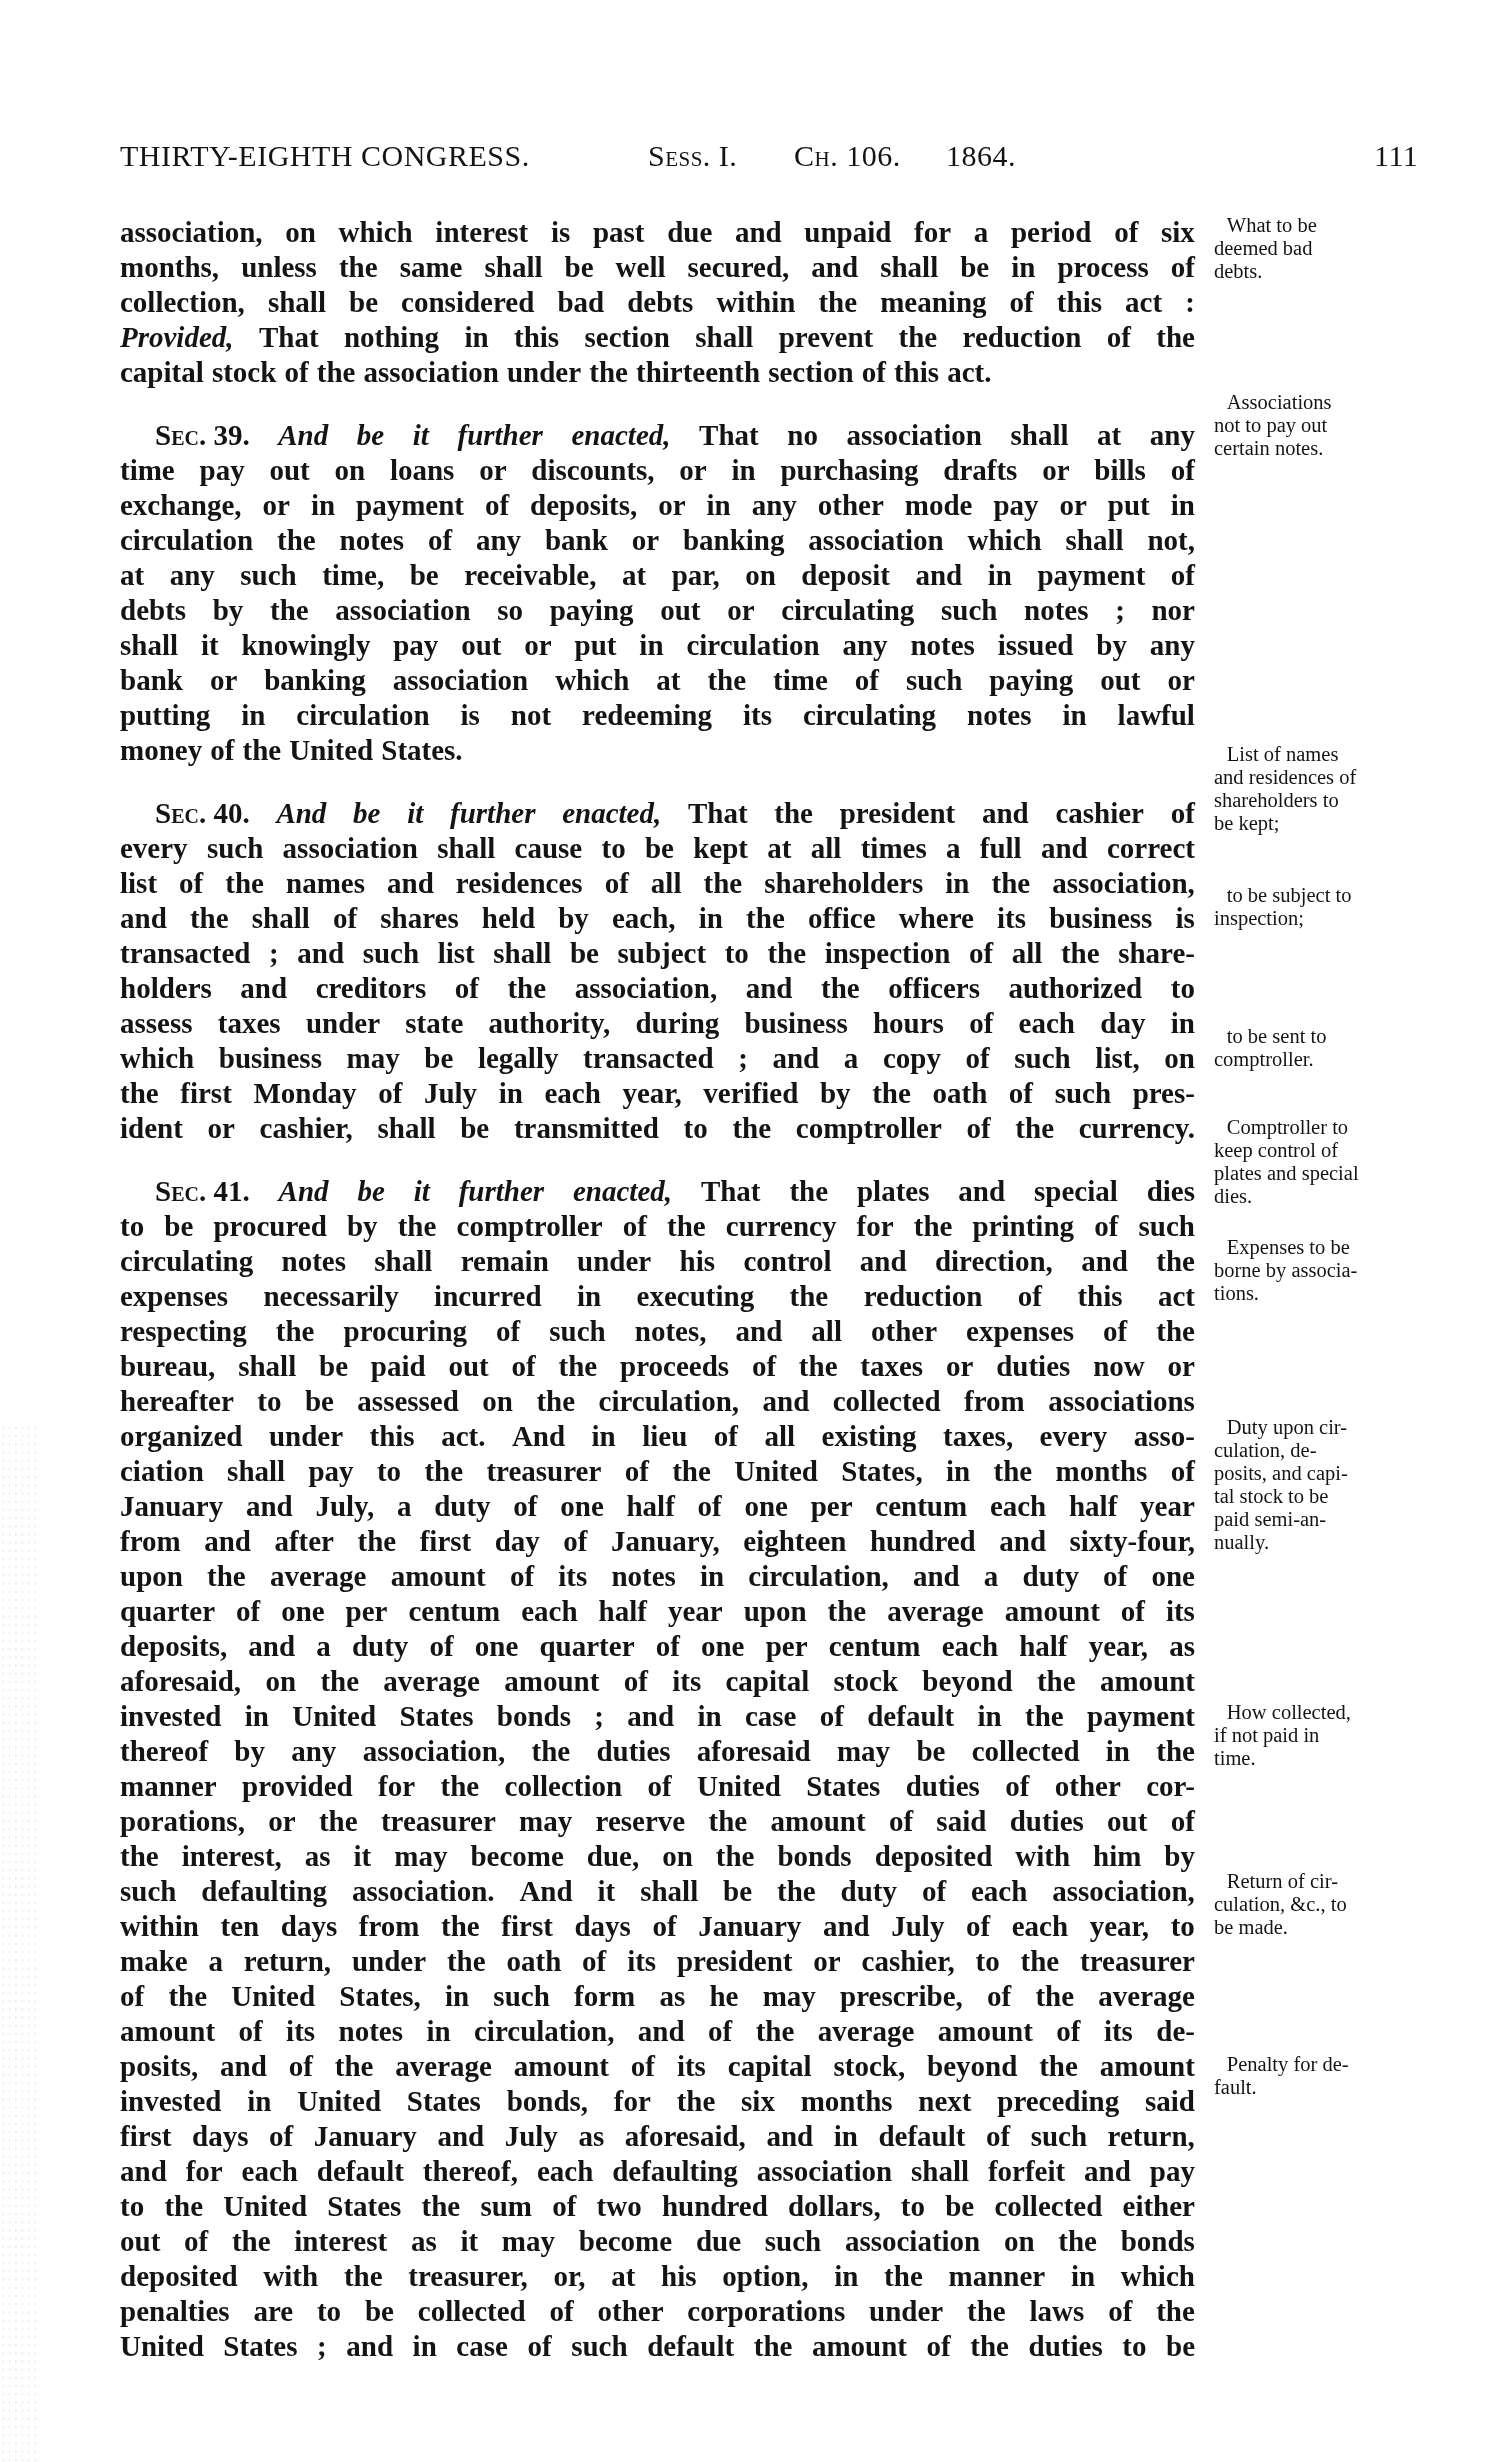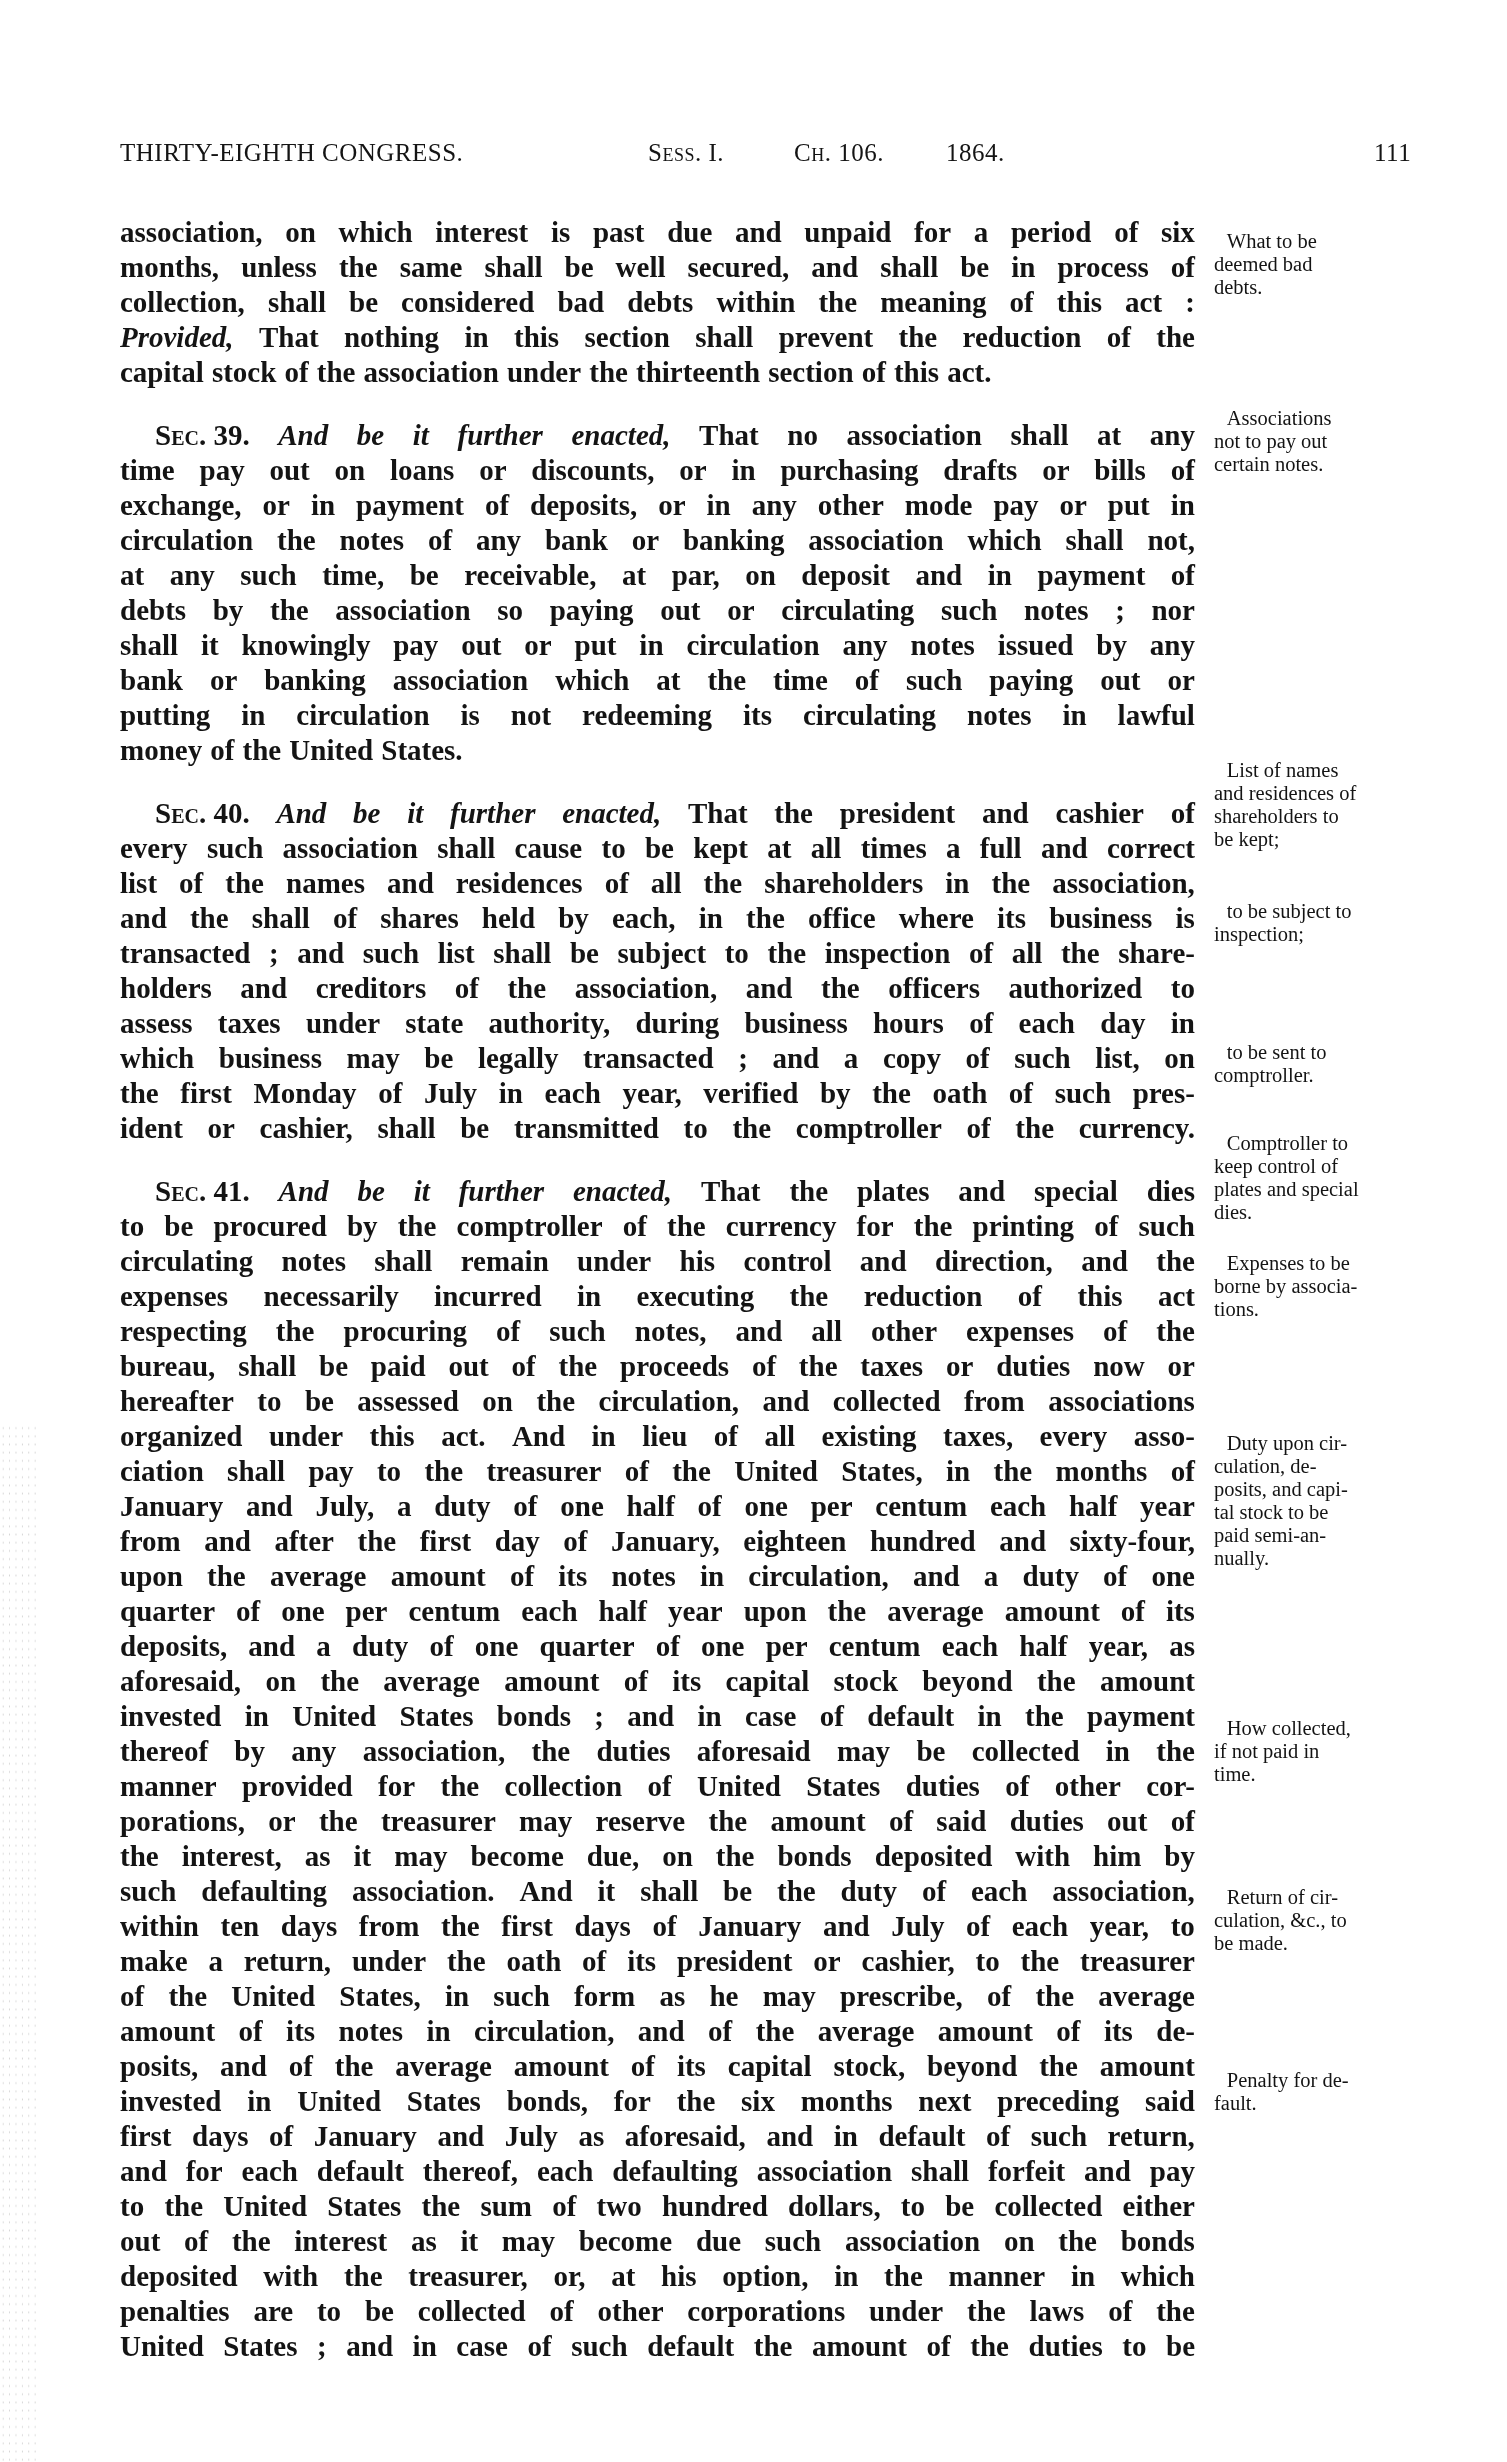--- a/index.html
+++ b/index.html
@@ -8,21 +8,21 @@
     font-family: "Liberation Serif", "DejaVu Serif", serif;
     color: #141414;
   }
   .scan-edge {
     position: absolute; left: 0; top: 1424px; width: 37px; height: 1039px;
     background-image: radial-gradient(#9a9a9a 0.6px, transparent 0.8px);
     background-size: 6.4px 8.2px; opacity: 0.45;
   }
   .header {
     position: absolute; top: 139px; left: 120px; width: 1296px; height: 40px;
-    font-size: 25px; letter-spacing: 0.5px; white-space: nowrap;
+    font-size: 30px; letter-spacing: 0.5px; white-space: nowrap;
   }
   .header .run { position: absolute; top: 0; }
   .header .sc { font-variant: small-caps; margin-left: 28px; }
   .body-col {
     position: absolute; left: 120px; top: 215px; width: 1075px; font-weight: bold;
   }
   .line {
     height: 35px; line-height: 35px; font-size: 29px;
     text-align: justify; text-align-last: justify; white-space: nowrap;
     display: flex; justify-content: space-between;
@@ -30,21 +30,21 @@
   .line.last { text-align-last: left; justify-content: flex-start; }
   .line .w { display: inline-block; }
   .line.indent { padding-left: 35px; margin-top: 28px; }
   .sec-no { font-variant: small-caps; }
   em { font-style: italic; }
   .margin-note {
     position: absolute; left: 1214px; width: 219px;
     font-size: 20.5px; line-height: 23px; color: #141414;
   }
   .margin-note div { white-space: nowrap; }
-  .margin-note .i1 { padding-left: 12.8px; margin-top: 16px; }
+  .margin-note .i1 { padding-left: 12.8px; }
 </style>
 </head>
 <body>
 
 <div class="scan-edge"></div>
 
 <div class="header">
   <span class="run" style="left:0">THIRTY-EIGHTH CONGRESS.</span>
   <span class="run sc" style="left:500px">Sess. I.</span>
   <span class="run sc" style="left:646px">Ch. 106.</span>

